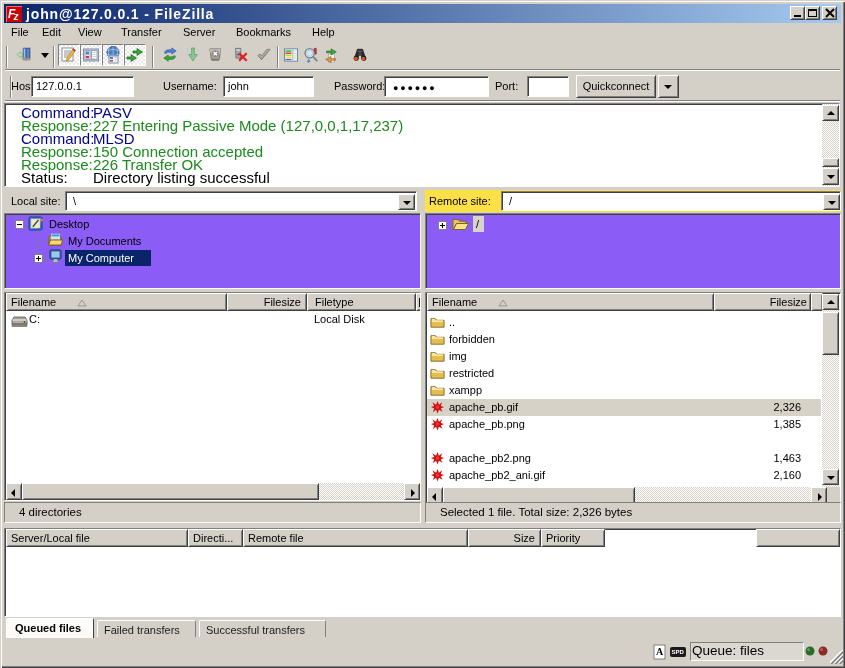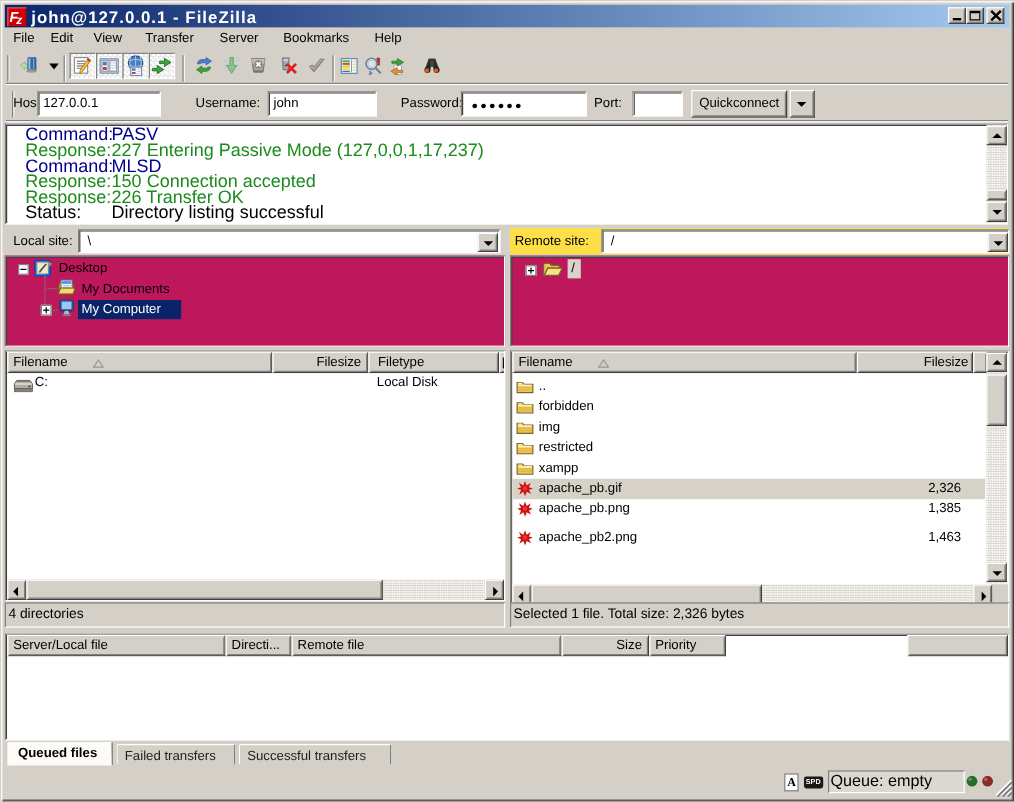--- a/index.html
+++ b/index.html
@@ -20,24 +20,24 @@
 .tbtn svg{position:absolute;left:1px;top:1px}
 .qbar{left:4px;top:71px;width:837px;height:29px;background:#d4d0c8}
 .qbar .lbl{position:absolute;top:9px}
 .input{position:absolute;top:5px;height:21px;background:#fff;border:1px solid;border-color:#808080 #fff #fff #808080;box-shadow:inset 1px 1px 0 #404040;padding:3px 3px 0 4px;font-size:11px}
 .logpane{left:4px;top:103px;width:836px;height:84px;background:#fff;border:1px solid;border-color:#808080 #fff #fff #808080;box-shadow:inset 1px 1px 0 #404040}
 .logline{position:absolute;left:16px;white-space:pre;font-size:15px;line-height:13px}
 .logline b{font-weight:normal;display:inline-block;width:72px}
 .combo{background:#fff;border:1px solid;border-color:#808080 #fff #fff #808080;box-shadow:inset 1px 1px 0 #404040;height:20px}
 .combobtn{position:absolute;top:2px;width:17px;height:16px;background:#d4d0c8;border:1px solid;border-color:#fff #404040 #404040 #fff;box-shadow:inset 1px 1px 0 #d4d0c8,inset -1px -1px 0 #808080}
 .downarrow{position:absolute;left:4px;top:6px;width:0;height:0;border:4px solid transparent;border-top:4px solid #000;border-bottom-width:0}
-.treepane{background:#be185d;border:1px solid;border-color:#808080 #fff #fff #808080;box-shadow:inset 1px 1px 0 #404040}
+.treepane{background:#8b5cf6;border:1px solid;border-color:#808080 #fff #fff #808080;box-shadow:inset 1px 1px 0 #404040}
 .hdrbtn{position:absolute;top:0;height:18px;background:#d4d0c8;border:1px solid;border-color:#fff #404040 #404040 #fff;box-shadow:inset 1px 1px 0 #d4d0c8,inset -1px -1px 0 #808080;font-size:11px;line-height:16px;padding-left:4px;white-space:nowrap;overflow:hidden}
 .listpane{overflow:hidden;background:#fff;border:1px solid;border-color:#808080 #fff #fff #808080;box-shadow:inset 1px 1px 0 #404040}
-.statusline{background:#d4d0c8;border:1px solid;border-color:#808080 #fff #fff #808080;line-height:19px;padding-left:2px;font-size:11.5px}
+.statusline{background:#d4d0c8;border:1px solid;border-color:#808080 #fff #fff #808080;line-height:19px;padding-left:14px;font-size:11.5px}
 .sbtrack{position:absolute;background:repeating-conic-gradient(#ffffff 0 25%,#d6d2ca 0 50%);background-size:2px 2px}
 .sbtn{position:absolute;background:#d4d0c8;border:1px solid;border-color:#fff #404040 #404040 #fff;box-shadow:inset 1px 1px 0 #d4d0c8,inset -1px -1px 0 #808080}
 .sthumb{position:absolute;background:#d4d0c8;border:1px solid;border-color:#fff #404040 #404040 #fff;box-shadow:inset 1px 1px 0 #d4d0c8,inset -1px -1px 0 #808080}
 .tri{position:absolute;width:0;height:0;border:3px solid transparent}
 .tab{position:absolute;height:19px;background:#d4d0c8;border:1px solid;border-color:#fff #808080 #808080 #fff;border-bottom:none;border-radius:2px 2px 0 0;line-height:18px;text-align:left;font-size:11px}
 .fname{position:absolute;left:21px;font-size:11px;line-height:17px;white-space:pre}
 .fsize{position:absolute;font-size:11px;line-height:17px;text-align:right}
 .ficon{position:absolute;left:2px;top:1px;width:15px;height:14px}
 </style>
 </head>
@@ -396,27 +396,35 @@
         <span class="fsize" style="right:21px;width:60px">2,326</span>
       </div>
       <div style="position:absolute;left:1px;top:105px;width:394px;height:17px">
         <svg class="ficon" viewBox="0 0 16 15">
           <path d="M8 1 L9.5 5 L13 2.5 L11.5 6.5 L15 7.5 L11.5 9 L13.5 12.5 L9.5 10.5 L8 14.5 L6.5 10.5 L3 13 L4.5 9 L1 7.5 L4.5 6.5 L2.5 2.5 L6.5 5 Z" fill="#cc1111"></path>
           <circle cx="8" cy="7.5" r="2" fill="#ee3333"></circle>
         </svg>
         <span class="fname">apache_pb.png</span>
         <span class="fsize" style="right:21px;width:60px">1,385</span>
       </div>
-      <div style="position:absolute;left:1px;top:129px;width:394px;height:17px">
+      <div style="position:absolute;left:1px;top:139px;width:394px;height:17px">
         <svg class="ficon" viewBox="0 0 16 15">
           <path d="M8 1 L9.5 5 L13 2.5 L11.5 6.5 L15 7.5 L11.5 9 L13.5 12.5 L9.5 10.5 L8 14.5 L6.5 10.5 L3 13 L4.5 9 L1 7.5 L4.5 6.5 L2.5 2.5 L6.5 5 Z" fill="#cc1111"></path>
           <circle cx="8" cy="7.5" r="2" fill="#ee3333"></circle>
         </svg>
         <span class="fname">apache_pb2.png</span>
         <span class="fsize" style="right:21px;width:60px">1,463</span>
+      </div>
+      <div style="position:absolute;left:1px;top:156px;width:394px;height:17px">
+        <svg class="ficon" viewBox="0 0 16 15">
+          <path d="M8 1 L9.5 5 L13 2.5 L11.5 6.5 L15 7.5 L11.5 9 L13.5 12.5 L9.5 10.5 L8 14.5 L6.5 10.5 L3 13 L4.5 9 L1 7.5 L4.5 6.5 L2.5 2.5 L6.5 5 Z" fill="#cc1111"></path>
+          <circle cx="8" cy="7.5" r="2" fill="#ee3333"></circle>
+        </svg>
+        <span class="fname">apache_pb2_ani.gif</span>
+        <span class="fsize" style="right:21px;width:60px">2,160</span>
       </div>
  </div>
  <div class="sbtrack" style="left:396px;top:1px;width:17px;height:193px"></div>
  <div class="sbtn" style="left:396px;top:1px;width:17px;height:16px">
       <div class="tri" style="left:4px;top:5px;border-bottom:4px solid #000;border-top-width:0;border-left-width:4px;border-right-width:4px"></div>
     </div>
  <div class="sthumb" style="left:396px;top:19px;width:17px;height:43px"></div>
  <div class="sbtn" style="left:396px;top:176px;width:17px;height:16px">
       <div class="tri" style="left:4px;top:6px;border-top:4px solid #000;border-bottom-width:0;border-left-width:4px;border-right-width:4px"></div>
     </div>
@@ -447,21 +455,21 @@
 <div class="tab" style="left:199px;top:620px;width:127px;height:17px;color:#222;padding-left:6px">Successful transfers</div>
 
 <div class="abs" style="left:4px;top:640px;width:837px;height:24px;background:#d4d0c8">
  <svg style="position:absolute;left:648px;top:4px" width="16" height="16" viewBox="0 0 16 16">
   <rect x="2" y="1" width="11" height="14" fill="#fff" stroke="#808080"></rect>
   <text x="4" y="11" font-size="10" font-weight="bold" font-family="Liberation Serif" fill="#000">A</text>
  </svg>
  <div style="position:absolute;left:666px;top:7px;width:16px;height:10px;background:#1a1a1a;border-radius:2px">
   <span style="position:absolute;left:1.5px;top:2px;font-size:6px;color:#fff;font-weight:bold">SPD</span>
  </div>
- <div style="position:absolute;left:686px;top:2px;width:114px;height:19px;background:#dbd8d1;border:1px solid;border-color:#808080 #fff #fff #808080;line-height:16px;padding-left:1px;font-size:13.5px">Queue: empty</div>
+ <div style="position:absolute;left:686px;top:2px;width:114px;height:19px;background:#dbd8d1;border:1px solid;border-color:#808080 #fff #fff #808080;line-height:16px;padding-left:1px;font-size:13.5px">Queue: files</div>
  <svg style="position:absolute;left:801px;top:6px" width="10" height="10" viewBox="0 0 10 10">
       <circle cx="5" cy="5" r="4.5" fill="#2a6a2a"></circle>
       <circle cx="3.5" cy="3.5" r="1.5" fill="#5a9a5a"></circle>
     </svg>
  <svg style="position:absolute;left:814px;top:6px" width="10" height="10" viewBox="0 0 10 10">
       <circle cx="5" cy="5" r="4.5" fill="#8a2a2a"></circle>
       <circle cx="3.5" cy="3.5" r="1.5" fill="#ba5a5a"></circle>
     </svg>
  <svg style="position:absolute;left:825px;top:9px" width="15" height="15" viewBox="0 0 14 14">
   <path d="M13 1 L1 13 M13 5 L5 13 M13 9 L9 13" stroke="#fff" stroke-width="1.5"></path>

